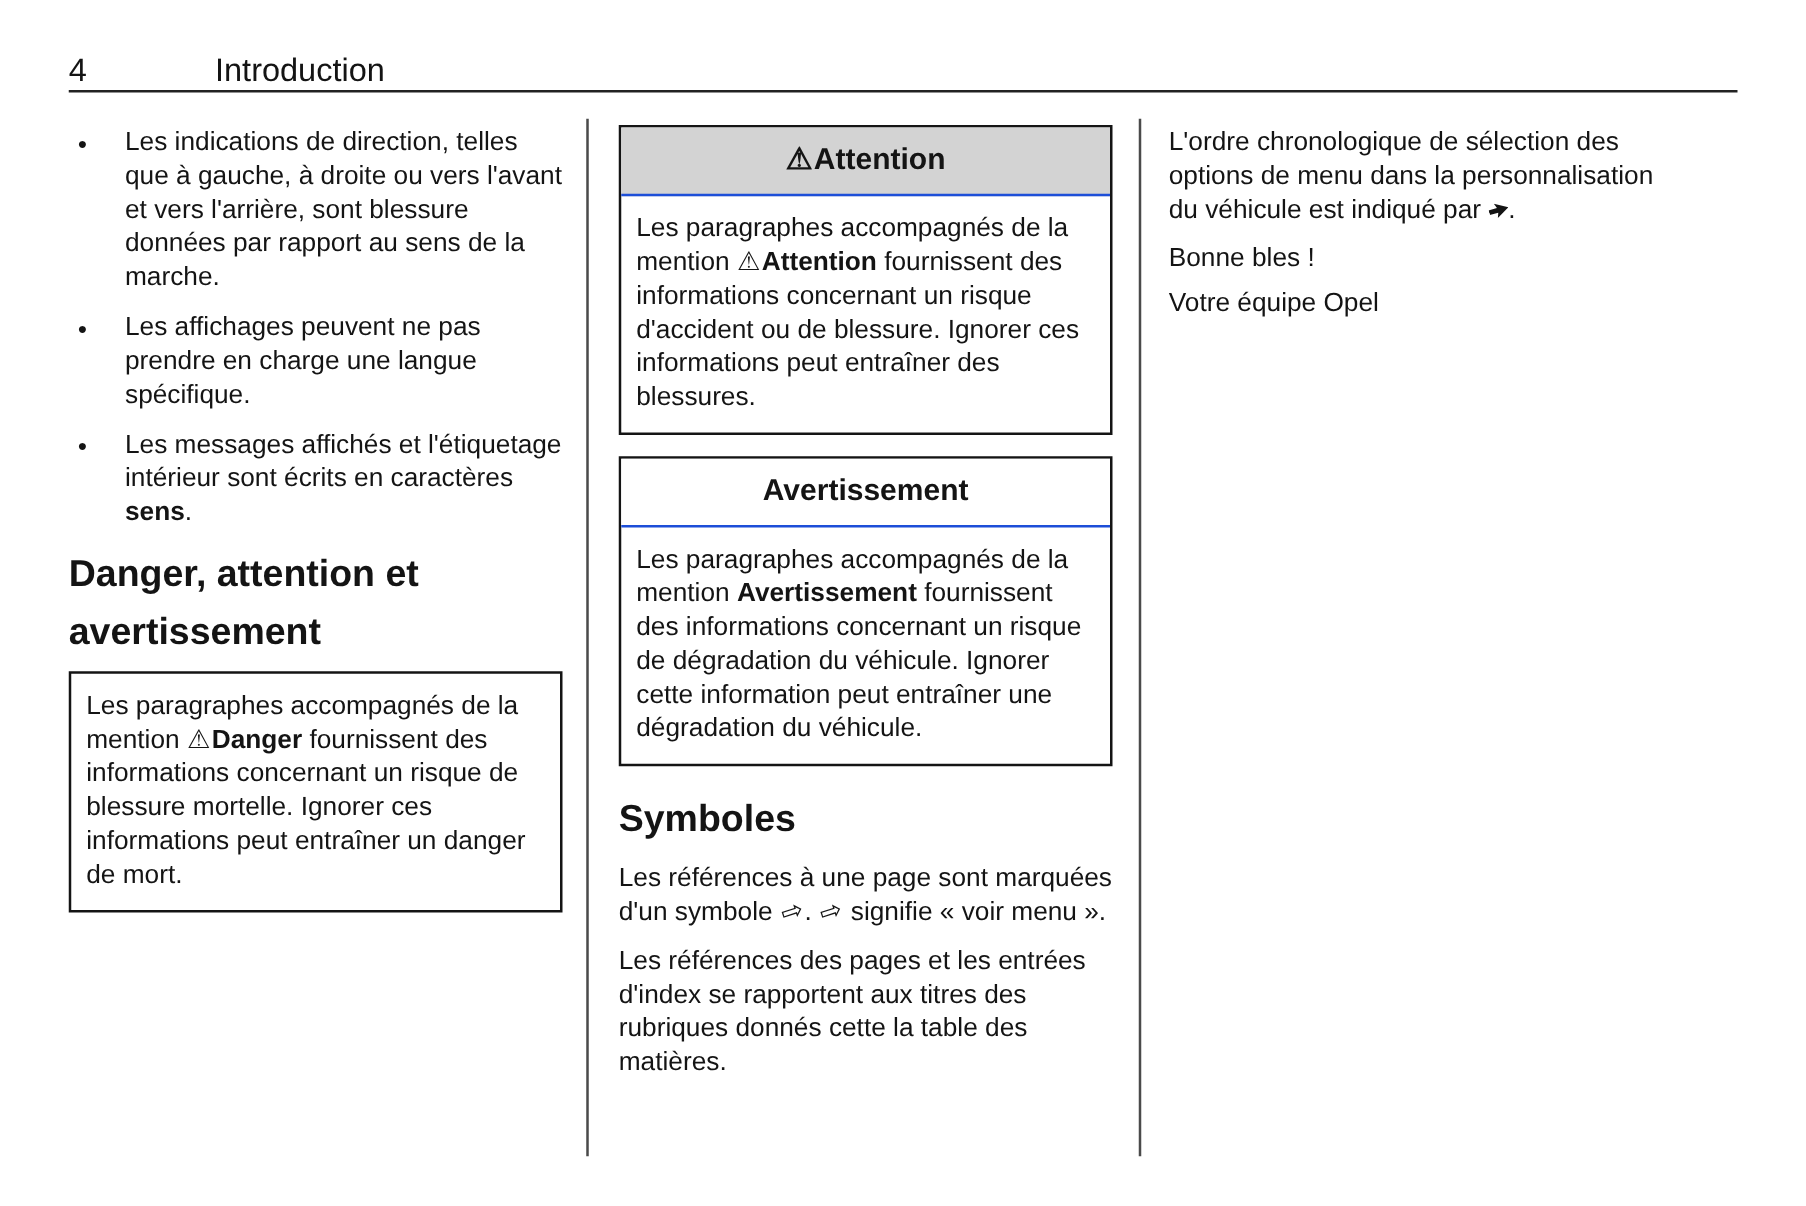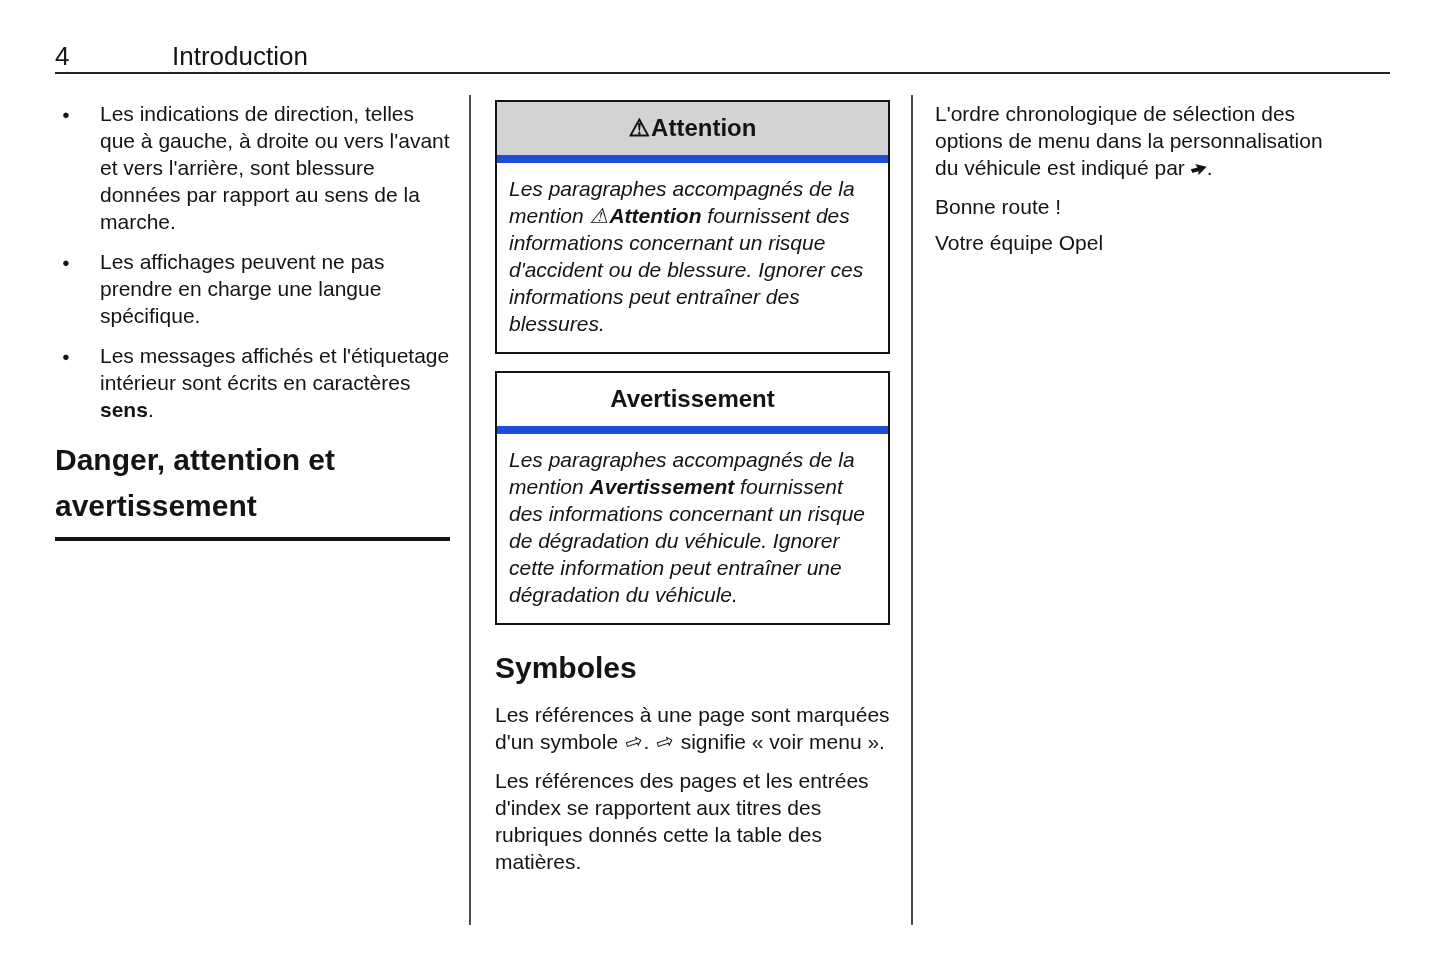--- a/index.html
+++ b/index.html
@@ -43,25 +43,25 @@
     font-size:30px; line-height:46px; font-weight:bold;
     margin:14px 0 8px 0;
   }
   h2.sec-heading.symbols { margin-top:20px; margin-bottom:10px; }
 
   
   .warnbox { border:2px solid #141414; box-sizing:border-box; width:100%; background:#fff; }
   .warnbox + .warnbox { margin-top:17px; }
   .warnbox-header {
     font-size:24px; line-height:28px; font-weight:bold; text-align:center;
-    padding:12px 4px 13px 4px; border-bottom:8px solid #1d4ed8;
+    padding:12px 4px 13px 4px; border-bottom:2px solid #1d4ed8;
   }
   .warnbox-header.gray  { background:#d3d3d3; }
   .warnbox-header.white { background:#ffffff; }
-  .warnbox-body { padding:12px 10px 15px 12px; margin:0;font-style:italic; }
+  .warnbox-body { padding:12px 10px 15px 12px; margin:0; }
   .mt8 { margin-top:8px; }
 
   
   .ic-warning-triangle { margin-right:1px; }
   .ic-page-reference-arrow {
     display:inline-block;
     transform:rotate(-18deg);
     margin:0 1px;
   }
   .ic-menu-sequence-arrow {
@@ -90,20 +90,21 @@
   <section class="col col1">
     <ul class="bullets">
       <li><span>Les indications de direction, telles que à gauche, à droite ou vers l'avant et vers l'arrière, sont blessure données par rapport au sens de la marche.</span></li>
       <li><span>Les affichages peuvent ne pas prendre en charge une langue spécifique.</span></li>
       <li><span>Les messages affichés et l'éti­quetage intérieur sont écrits en caractères </span><span class="b">sens</span><span>.</span></li>
     </ul>
 
     <h2 class="sec-heading">Danger, attention et avertissement</h2>
 
     <div class="warnbox mt8">
+      <p class="warnbox-body"><span>Les paragraphes accompagnés de la mention </span><span class="ic-warning-triangle">⚠</span><span class="b">Danger</span><span> fournis­sent des informations concernant un risque de blessure mortelle. Ignorer ces informations peut entraîner un danger de mort.</span></p>
     </div>
   </section>
 
   <section class="col col2">
     <div class="warnbox">
       <div class="warnbox-header gray"><span class="ic-warning-triangle">⚠</span><span>Attention</span></div>
       <p class="warnbox-body"><span>Les paragraphes accompagnés de la mention </span><span class="ic-warning-triangle">⚠</span><span class="b">Attention</span><span> fournis­sent des informations concernant un risque d'accident ou de bles­sure. Ignorer ces informations peut entraîner des blessures.</span></p>
     </div>
 
     <div class="warnbox">
@@ -112,17 +113,17 @@
     </div>
 
     <h2 class="sec-heading symbols">Symboles</h2>
 
     <p><span>Les références à une page sont marquées d'un symbole </span><span class="ic-page-reference-arrow">⇨</span><span>. </span><span class="ic-page-reference-arrow">⇨</span><span> signifie « voir menu ».</span></p>
     <p><span>Les références des pages et les entrées d'index se rapportent aux titres des rubriques donnés cette la table des matières.</span></p>
   </section>
 
   <section class="col col3">
     <p><span>L'ordre chronologique de sélection des options de menu dans la person­nalisation du véhicule est indiqué par </span><span class="ic-menu-sequence-arrow"></span><span>.</span></p>
-    <p class="closing">Bonne route !</p>
+    <p class="closing">Bonne bles !</p>
     <p class="closing">Votre équipe Opel</p>
   </section>
 
 </div>
 
 </body></html>

